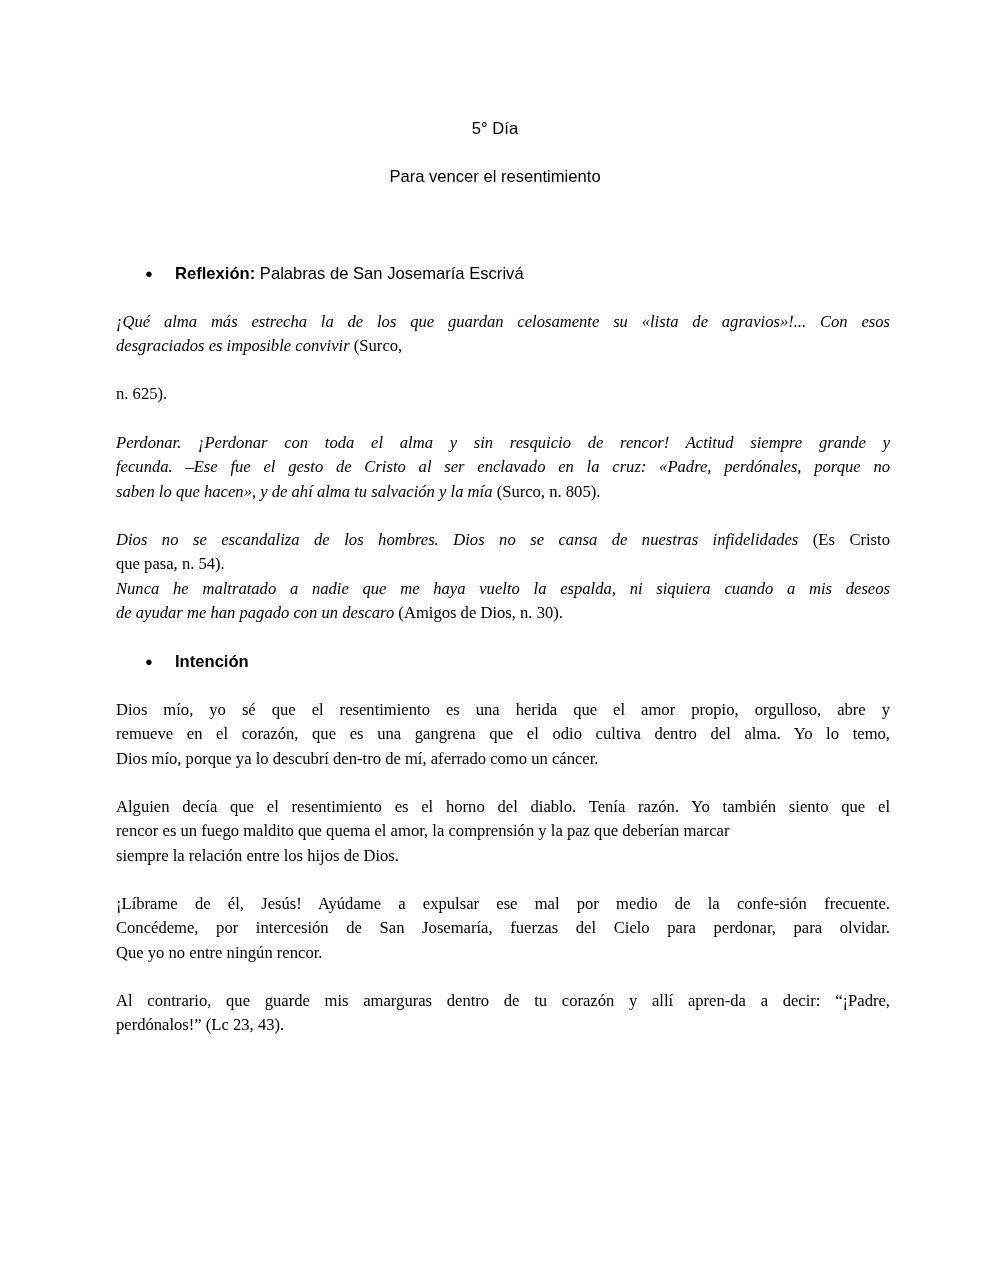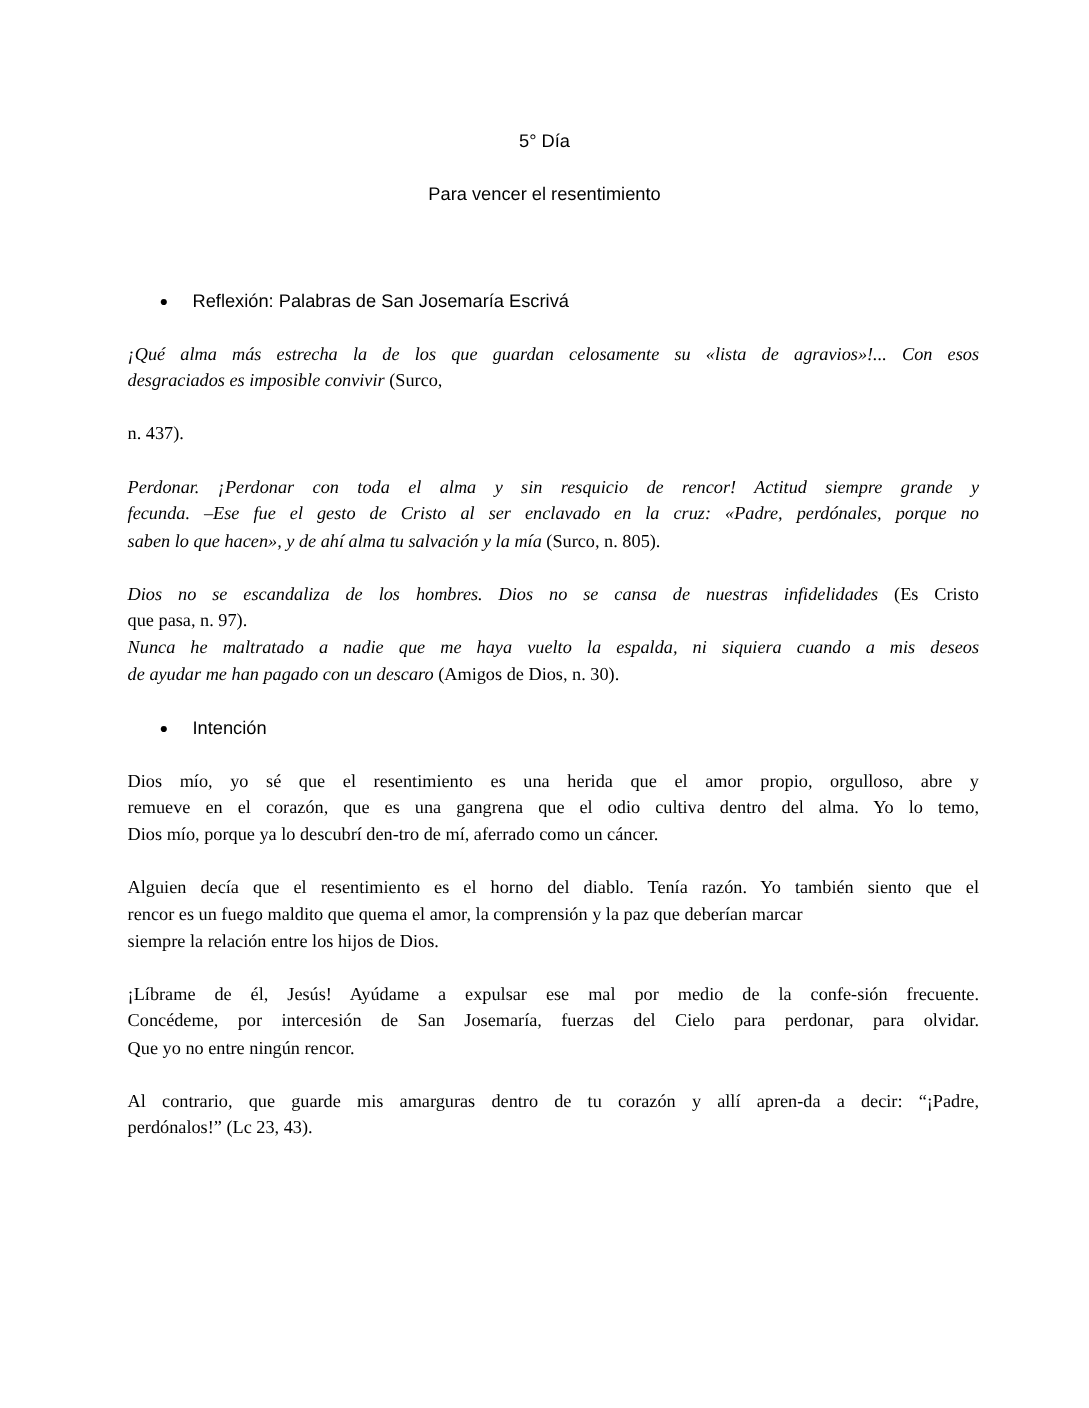--- a/index.html
+++ b/index.html
@@ -54,51 +54,51 @@
     .para .line {
       display: block;
       text-align: justify;
       text-align-last: justify;
       white-space: nowrap;
     }
     .para .line.last {
       text-align-last: left;
     }
     i { font-style: italic; }
-    b { font-weight: normal; }
+    b { font-weight: bold; }
   </style>
 </head>
 <body>
 
 <div class="page">
 
   <div class="center-line" style="top:117px;">5° Día</div>
   <div class="center-line" style="top:165px;">Para vencer el resentimiento</div>
 
   <div class="bullet-row" style="top:262px;">
     <span class="dot">●</span><b>Reflexión:</b><span> Palabras de San Josemaría Escrivá</span>
   </div>
 
   <div class="para" style="top:310px;">
     <span class="line"><i>¡Qué alma más estrecha la de los que guardan celosamente su «lista de agravios»!... Con esos</i></span>
     <span class="line last"><i>desgraciados es imposible convivir</i><span> (Surco,</span></span>
   </div>
   <div class="para" style="top:382px;">
-    <span class="line last">n. 437).</span>
+    <span class="line last">n. 625).</span>
   </div>
 
   <div class="para" style="top:431px;">
     <span class="line"><i>Perdonar. ¡Perdonar con toda el alma y sin resquicio de rencor! Actitud siempre grande y</i></span>
     <span class="line"><i>fecunda. –Ese fue el gesto de Cristo al ser enclavado en la cruz: «Padre, perdónales, porque no</i></span>
     <span class="line last"><i>saben lo que hacen», y de ahí alma tu salvación y la mía</i><span> (Surco, n. 805).</span></span>
   </div>
 
   <div class="para" style="top:528px;">
     <span class="line"><i>Dios no se escandaliza de los hombres. Dios no se cansa de nuestras infidelidades</i><span> (Es Cristo</span></span>
-    <span class="line last">que pasa, n. 97).</span>
+    <span class="line last">que pasa, n. 54).</span>
     <span class="line"><i>Nunca he maltratado a nadie que me haya vuelto la espalda, ni siquiera cuando a mis deseos</i></span>
     <span class="line last"><i>de ayudar me han pagado con un descaro</i><span> (Amigos de Dios, n. 30).</span></span>
   </div>
 
   <div class="bullet-row" style="top:650px;">
     <span class="dot">●</span><b>Intención</b>
   </div>
 
   <div class="para" style="top:698px;">
     <span class="line">Dios mío, yo sé que el resentimiento es una herida que el amor propio, orgulloso, abre y</span>

